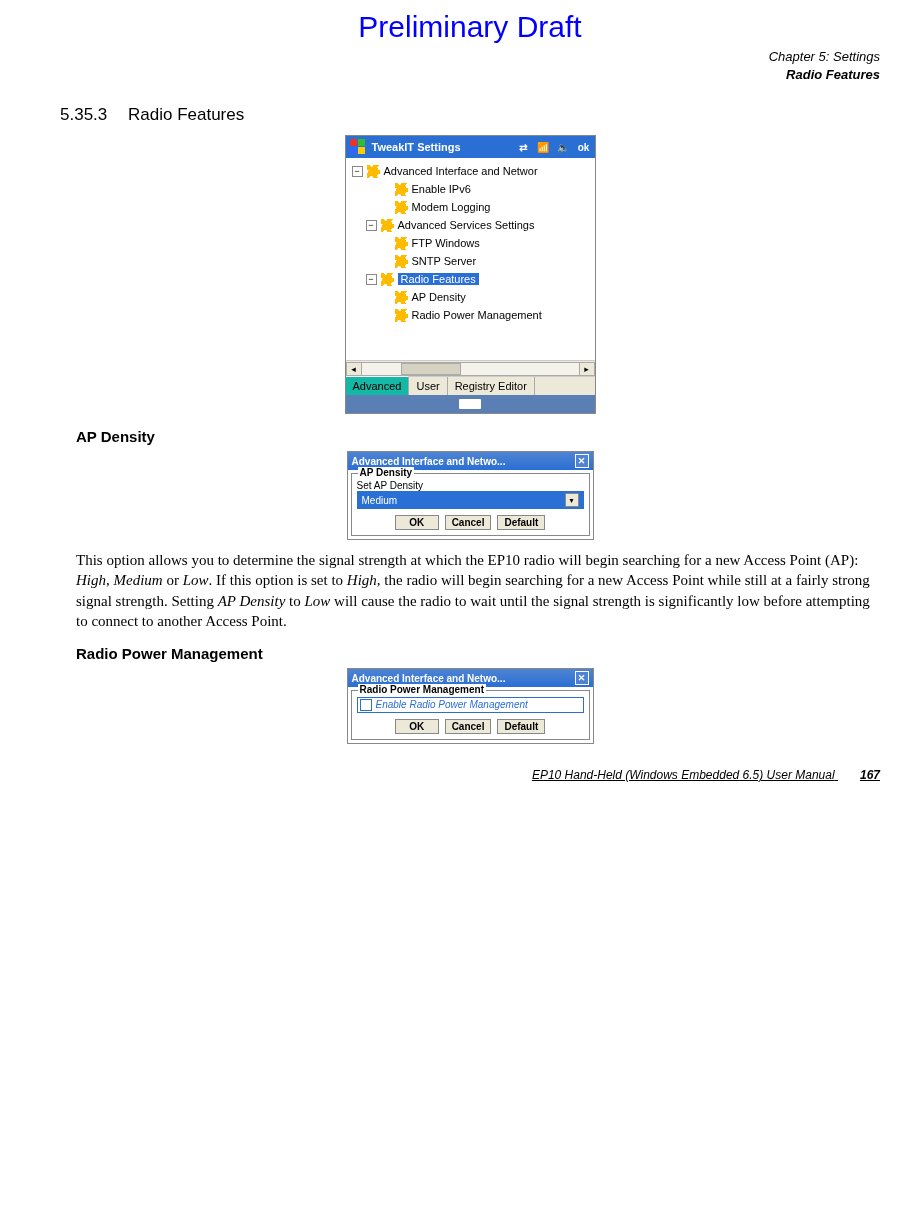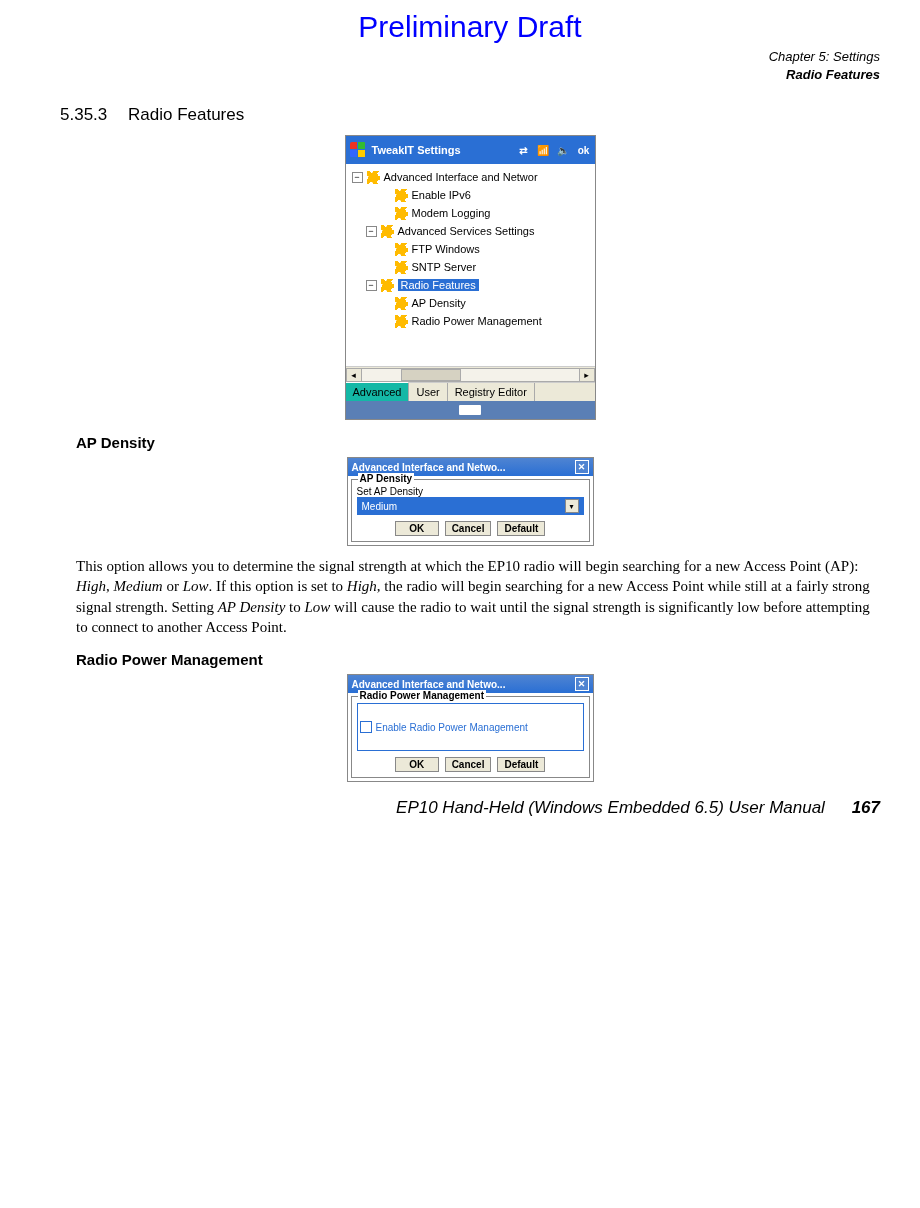--- a/index.html
+++ b/index.html
@@ -46,37 +46,38 @@
   .body-text {
     font-size: 15px;
     line-height: 1.35;
     margin: 8px 0 8px 16px;
   }
   .body-text em { font-style: italic; }
   .footer {
     text-align: right;
     font-family: 'Trebuchet MS', Arial, sans-serif;
     font-style: italic;
-    font-size: 17px;
-    margin-top: 16px;
+    font-size: 12px;
+    margin-top: 24px;
+    text-decoration: underline;
   }
   .footer .pagenum { font-weight: bold; margin-left: 22px; }
 
   
   .fig-center { display:flex; justify-content:center; margin: 6px 0 10px; }
   .fig1 {
     width: 251px;
     border: 1px solid #888;
     font-family: Tahoma, Arial, sans-serif;
     font-size: 11px;
   }
   .titlebar {
     background: linear-gradient(#2a6fd4,#2a6fd4);
     color: #fff;
-    height: 28px;
+    height: 22px;
     display: flex;
     align-items: center;
     font-weight: bold;
     padding: 0 4px;
     gap: 6px;
   }
   .winlogo {
     width: 16px; height: 16px;
     background:
       linear-gradient(#e32,#e32) 0 0/7px 7px no-repeat,
@@ -121,21 +122,21 @@
   .smallfig { width:247px; border:1px solid #888; font-family: Tahoma, Arial, sans-serif; font-size:10px; }
   .smalltitle { background:linear-gradient(#4f84d2,#2a6fd4); color:#fff; height:18px; display:flex; align-items:center; padding:0 4px; font-weight:bold; font-size:10px;}
   .smalltitle .closebox { width:14px; height:14px; border:1px solid #fff; background:#4f84d2; display:flex; align-items:center; justify-content:center; font-size:9px; margin-left:auto;}
   .smallbody { background:#fff; padding:3px; }
   .groupbox { border:1px solid #888; margin:0; padding:6px 5px 5px; position:relative; }
   .groupbox .legend { position:absolute; top:-7px; left:6px; background:#fff; padding:0 2px; font-weight:bold; font-size:10px;}
   .dropdown { width:100%; height:18px; border:1px solid #2a6fd4; background:#2a6fd4; color:#fff; display:flex; align-items:center; padding:0 4px; font-size:10px;}
   .dropdown .dd-arrow { margin-left:auto; width:14px; height:14px; background:#ece9d8; border:1px solid #888; display:flex; align-items:center; justify-content:center; color:#000; font-size:8px;}
   .btnrow { display:flex; justify-content:center; gap:6px; margin-top:6px; }
   .btn { border:1px solid #888; background:#ece9d8; padding:1px 6px; font-size:10px; min-width:44px; text-align:center; font-weight:bold; color:#000;}
-  .chkrow { display:flex; align-items:center; gap:4px; border:1px solid #2a6fd4; padding:17px 2px; color:#2a6fd4;}
+  .chkrow { display:flex; gap:4px; border:1px solid #2a6fd4; padding:1px 2px; color:#2a6fd4;font-style:italic;}
   .chkbox { width:12px; height:12px; border:1px solid #2a6fd4; background:#fff; }
 </style>
 </head>
 <body>
 
 <div class="page">
 
   <div class="watermark">Preliminary Draft</div>
 
   <div class="chapter-head">

